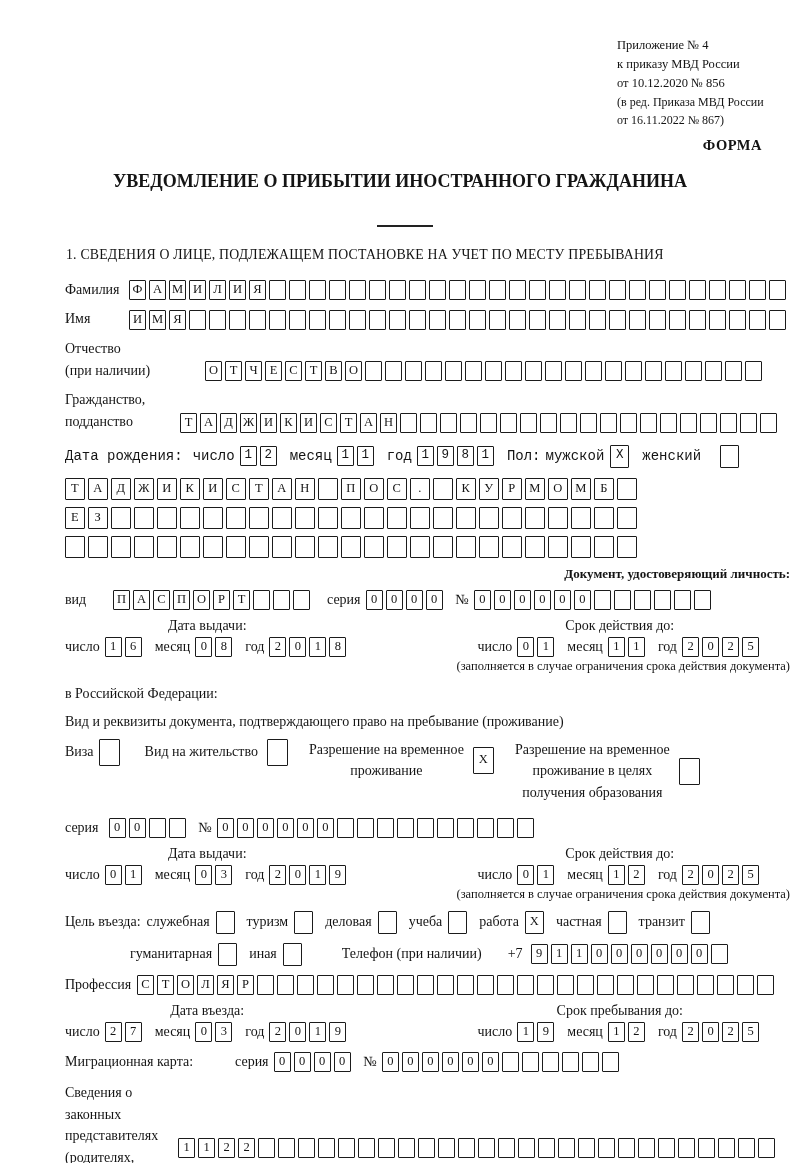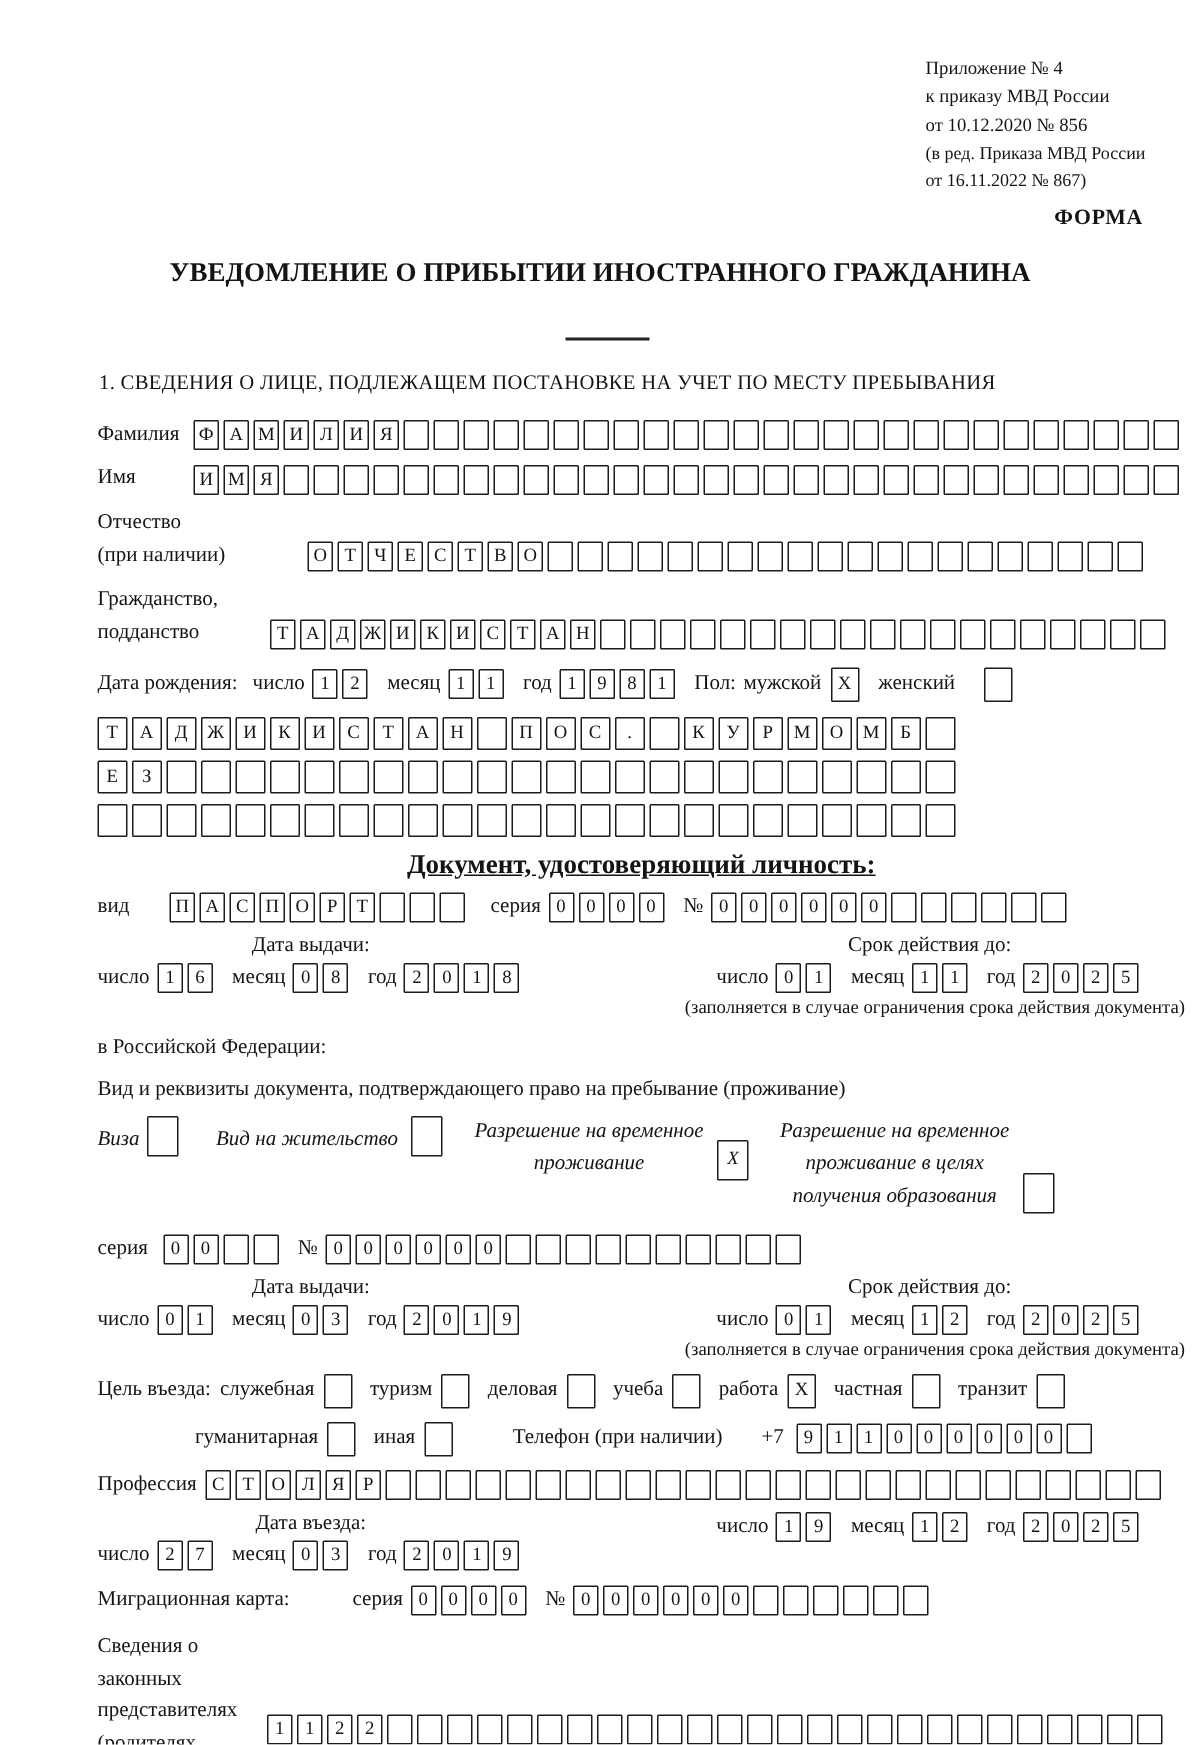--- a/index.html
+++ b/index.html
@@ -27,32 +27,32 @@
     box-sizing:border-box;flex:0 0 auto;
     width:17px;height:20px;border:1.7px solid #1b1b1b;border-radius:1px;
     margin-right:3px;display:inline-block;
     text-align:center;font-size:12.5px;line-height:16px;font-family:inherit;
     background:#fff;
   }
   .wide .cell{width:19.5px;height:22px;line-height:18px;margin-right:3.5px;}
   .pbox-c .cell{width:19px;height:23px;line-height:19px;border-width:1.8px;}
   .optbox-c .cell{width:21px;height:27px;line-height:23px;border-width:1.8px;}
   .stack{display:flex;flex-direction:column;row-gap:7px;}
-  .doc-header{text-align:center;font-weight:700;font-size:18px;margin:4px 0 8px 0;text-decoration:underline;}
+  .doc-header{text-align:right;font-weight:700;font-size:13px;margin:4px 0 8px 0;}
   .dlabel{margin:0 5px 0 10px;line-height:20px;}
   .dlabel.first{margin-left:0;}
   .dates-row{display:flex;justify-content:space-between;margin-bottom:2px;}
   .date-group{display:flex;flex-direction:column;}
   .dg-right{margin-right:28px;}
   .date-title{text-align:center;margin-bottom:3px;}
   .date-fields{display:flex;align-items:flex-start;}
   .note-right{text-align:right;font-size:12.5px;margin:1px 0 9px 0;}
   .intro{margin-bottom:7px;line-height:1.5;}
   .opt-row{display:flex;align-items:flex-start;margin:2px 0 14px 0;}
-  .opt{display:flex;align-items:flex-end;font-style:italic;}
+  .opt{display:flex;align-items:center;}
   .opt .flabel{text-align:center;}
   .opt .boxes{margin-left:9px;margin-top:0px;}
   .purpose-row{display:flex;align-items:center;margin-bottom:9px;flex-wrap:nowrap;}
   .purpose-row .boxes{margin:0 9px 0 6px;}
   .indent65{margin-left:65px;}
   .mt2{margin-top:2px;}
 </style>
 </head>
 <body>
 
@@ -222,21 +222,21 @@
           <span class="cell"></span>
           <span class="cell"></span>
           <span class="cell"></span>
           <span class="cell"></span>
           <span class="cell"></span>
           <span class="cell"></span>
           <span class="cell"></span>
         </span>
     </div>
 
-    <div class="frow" style="align-items:center;margin:12px 0 10px 0;">
+    <div class="frow" style="align-items:center;margin:12px 0 10px 0;font-family:Liberation Mono, monospace;">
       <span>Дата рождения:</span>
       <span class="dlabel">число</span>
       <span class="boxes">
           <span class="cell">1</span>
           <span class="cell">2</span>
         </span>
       <span class="dlabel">месяц</span>
       <span class="boxes">
           <span class="cell">1</span>
           <span class="cell">1</span>
@@ -655,20 +655,21 @@
           <span class="dlabel">год</span>
           <span class="boxes">
               <span class="cell">2</span>
               <span class="cell">0</span>
               <span class="cell">1</span>
               <span class="cell">9</span>
             </span>
         </div>
       </div>
       <div class="date-group dg-right">
+        <div class="date-title">Срок пребывания до:</div>
         <div class="date-fields">
           <span class="dlabel first">число</span>
           <span class="boxes">
               <span class="cell">1</span>
               <span class="cell">9</span>
             </span>
           <span class="dlabel">месяц</span>
           <span class="boxes">
               <span class="cell">1</span>
               <span class="cell">2</span>

